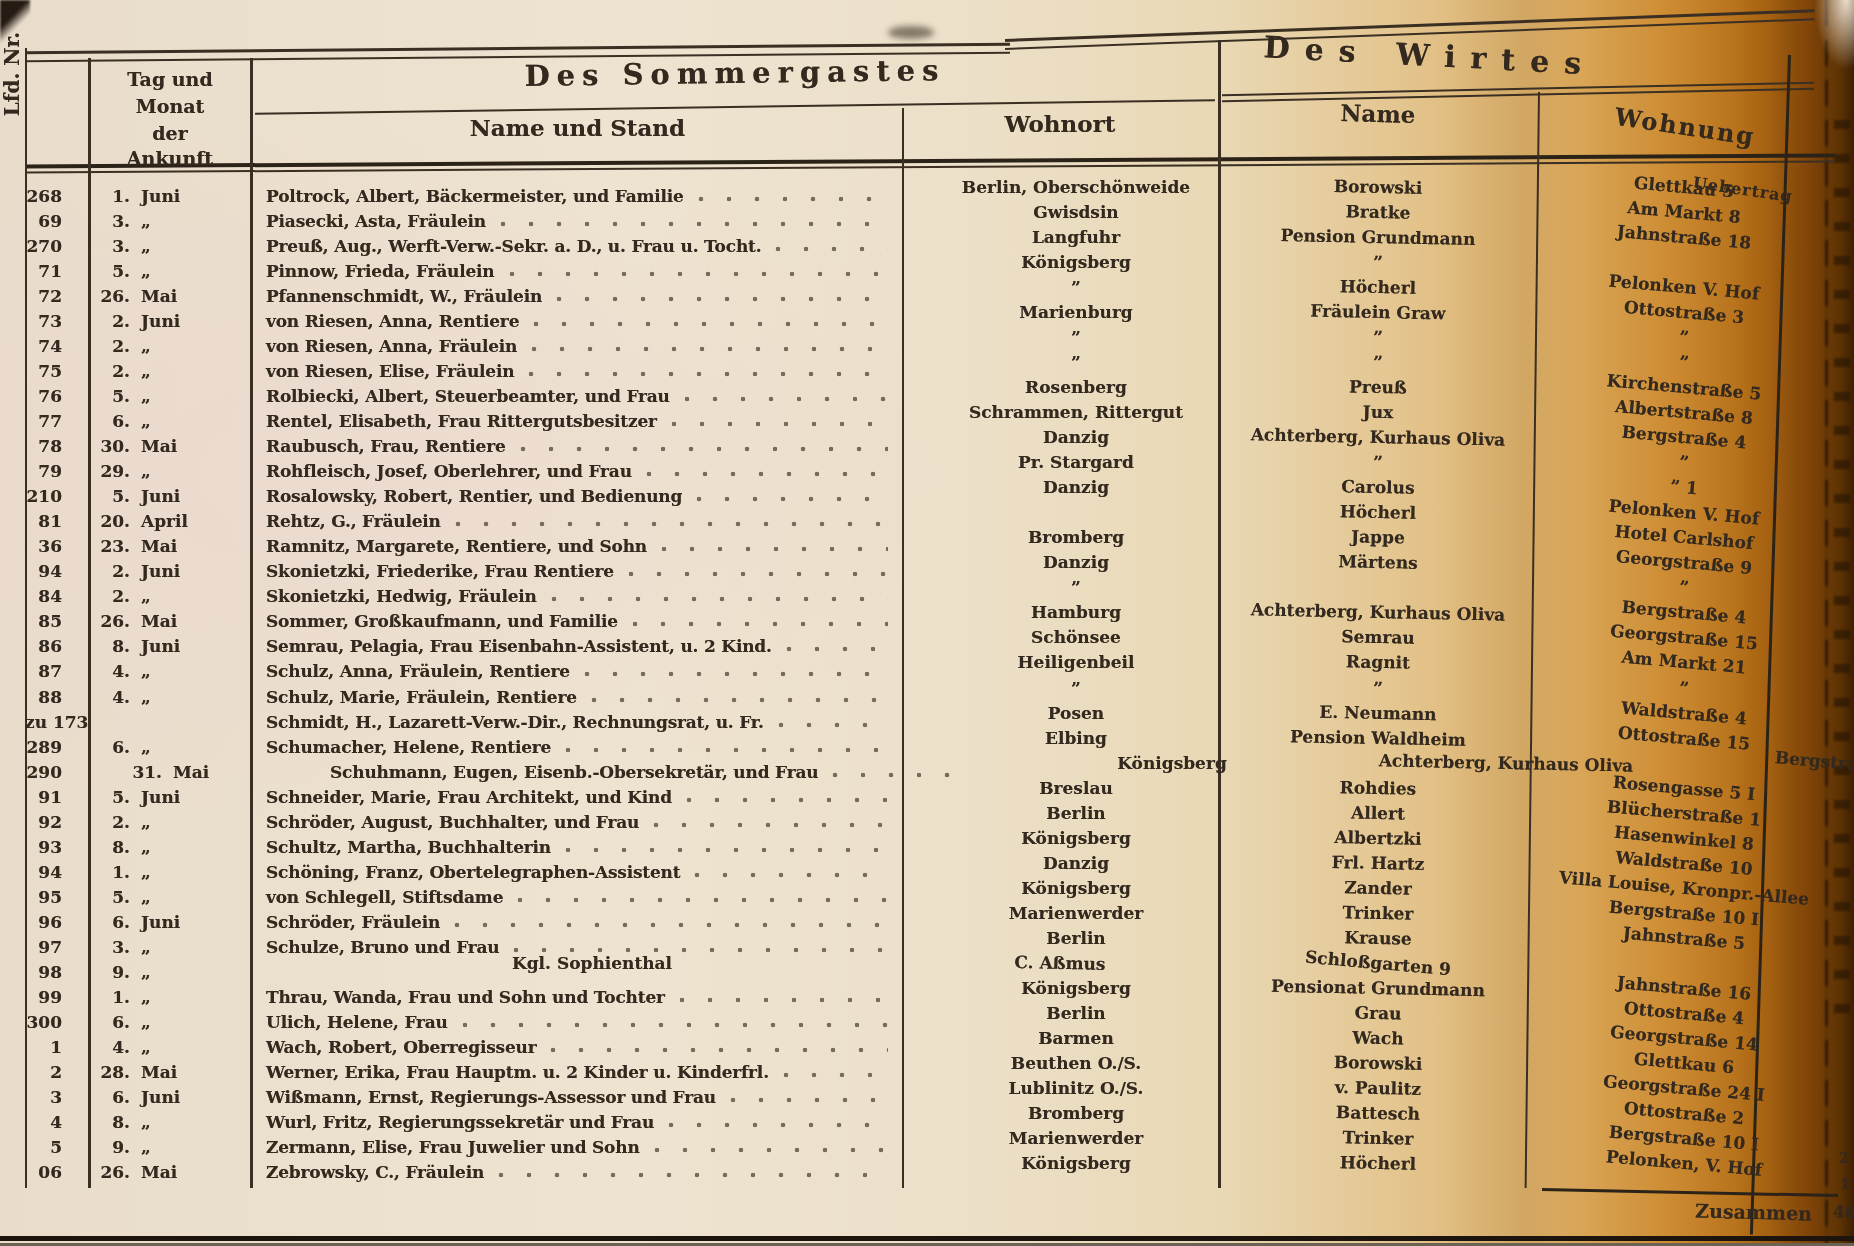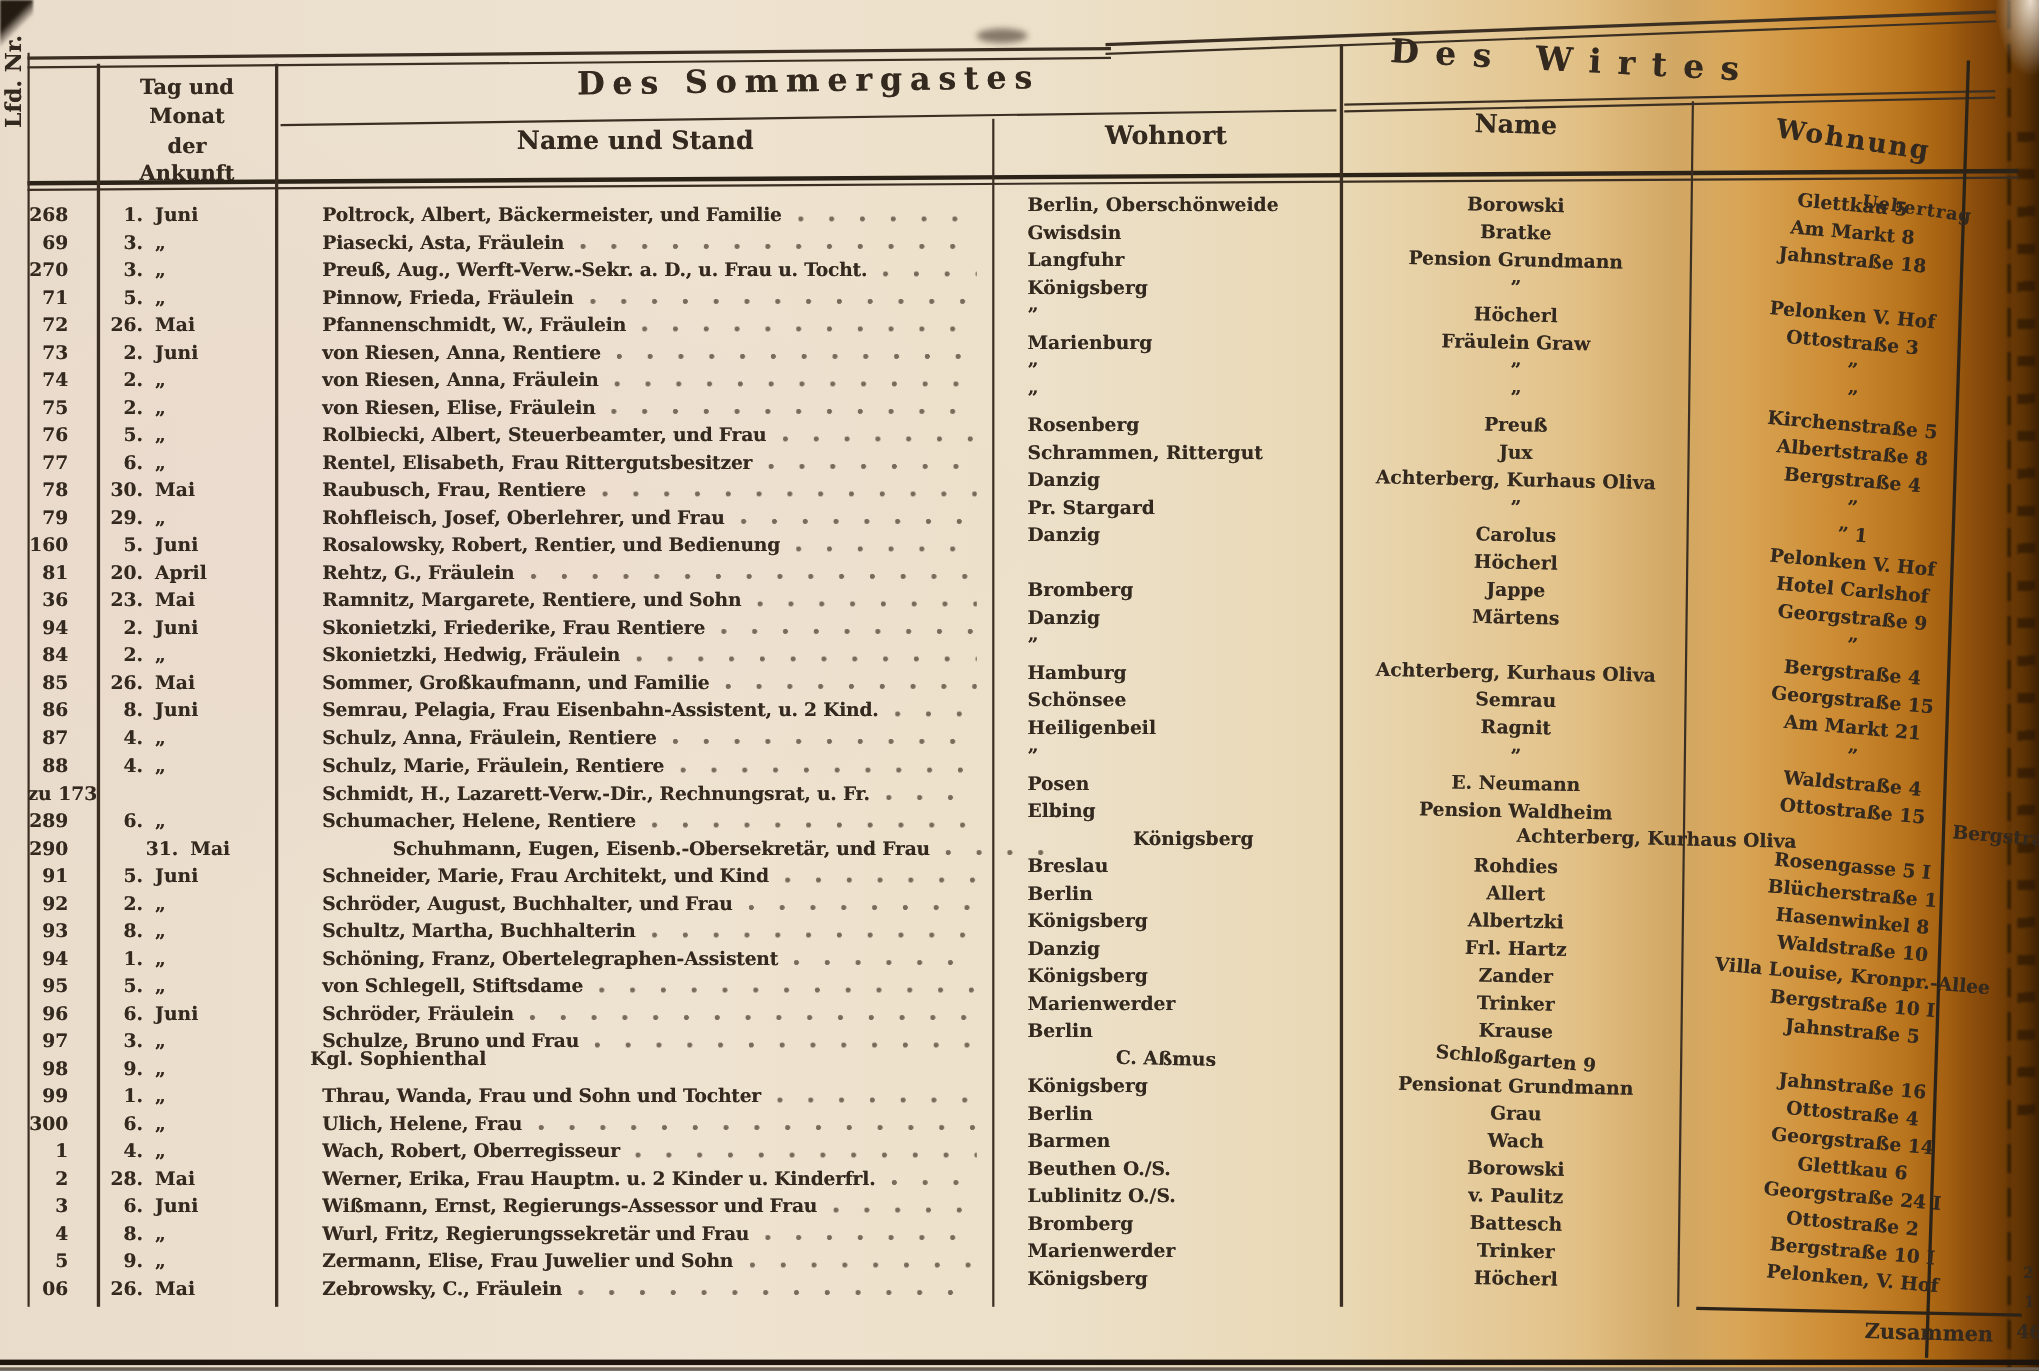--- a/index.html
+++ b/index.html
@@ -45,25 +45,25 @@
   #rows{position:absolute;left:25px;top:0;width:1805px;}
   .row{position:absolute;left:0;height:25px;width:1805px;display:grid;
        grid-template-columns:63px 162px 652px 316px 320px 292px;align-items:center;
        font-weight:bold;font-size:17px;line-height:25px;}
   .row .c{text-shadow:0 0 .6px rgba(50,38,26,.5);white-space:nowrap;}
   .c.nr{text-align:right;padding-right:26px;}
   .c.dt{display:flex;}
   .c.dt .day{display:inline-block;width:42px;text-align:right;font-style:normal;}
   .c.dt .mon{display:inline-block;margin-left:11px;font-style:normal;}
   .c.nm{display:flex;align-items:center;overflow:hidden;padding-left:16px;}
-  .c.nm .t{white-space:nowrap;letter-spacing:-.2px;margin-left:27px;}
+  .c.nm .t{white-space:nowrap;letter-spacing:-.2px;}
   .c.nm .lead{flex:1;min-width:0;height:7px;margin:6px 14px 0 14px;
       background-image:radial-gradient(circle at 3px 3px, rgba(58,44,30,.65) 2px, rgba(58,44,30,0) 2.6px);
       background-size:28px 7px;background-repeat:repeat-x;}
-  .c.wo{text-align:left;transform:translateY(-9px);padding-left:32px;}
+  .c.wo{text-align:center;transform:translateY(-9px);padding-left:32px;}
   .c.wn{text-align:center;transform:translateY(-9px) rotate(1.2deg);}
   .c.wg{text-align:center;transform:translateY(-9px) rotate(5deg);}
   
   .uebertrag{left:1668px;top:180px;width:150px;font-size:16px;letter-spacing:1px;text-align:center;transform:rotate(8deg);}
   .zusammen{left:1620px;top:1200px;width:192px;text-align:right;font-size:19px;transform:rotate(1.5deg);}
   .sumval{left:1833px;top:1202px;width:40px;font-size:17px;transform:rotate(1.5deg);}
   .margin-digit{position:absolute;font-weight:bold;font-size:14px;}
   .md-2{left:1839px;top:1150px;}
   .md-1{left:1840px;top:1176px;}
   
@@ -296,21 +296,21 @@
         </span>
         <span class="c nm">
           <span class="t">Rohfleisch, Josef, Oberlehrer, und Frau</span>
           <span class="lead"></span>
         </span>
         <span class="c wo">Pr. Stargard</span>
         <span class="c wn">”</span>
         <span class="c wg">”</span>
       </div>
       <div class="row" style="top: 484.1px;">
-        <span class="c nr">160</span>
+        <span class="c nr">210</span>
         <span class="c dt">
           <b class="day">5.</b>
           <b class="mon">Juni</b>
         </span>
         <span class="c nm">
           <span class="t">Rosalowsky, Robert, Rentier, und Bedienung</span>
           <span class="lead"></span>
         </span>
         <span class="c wo">Danzig</span>
         <span class="c wn">Carolus</span>

